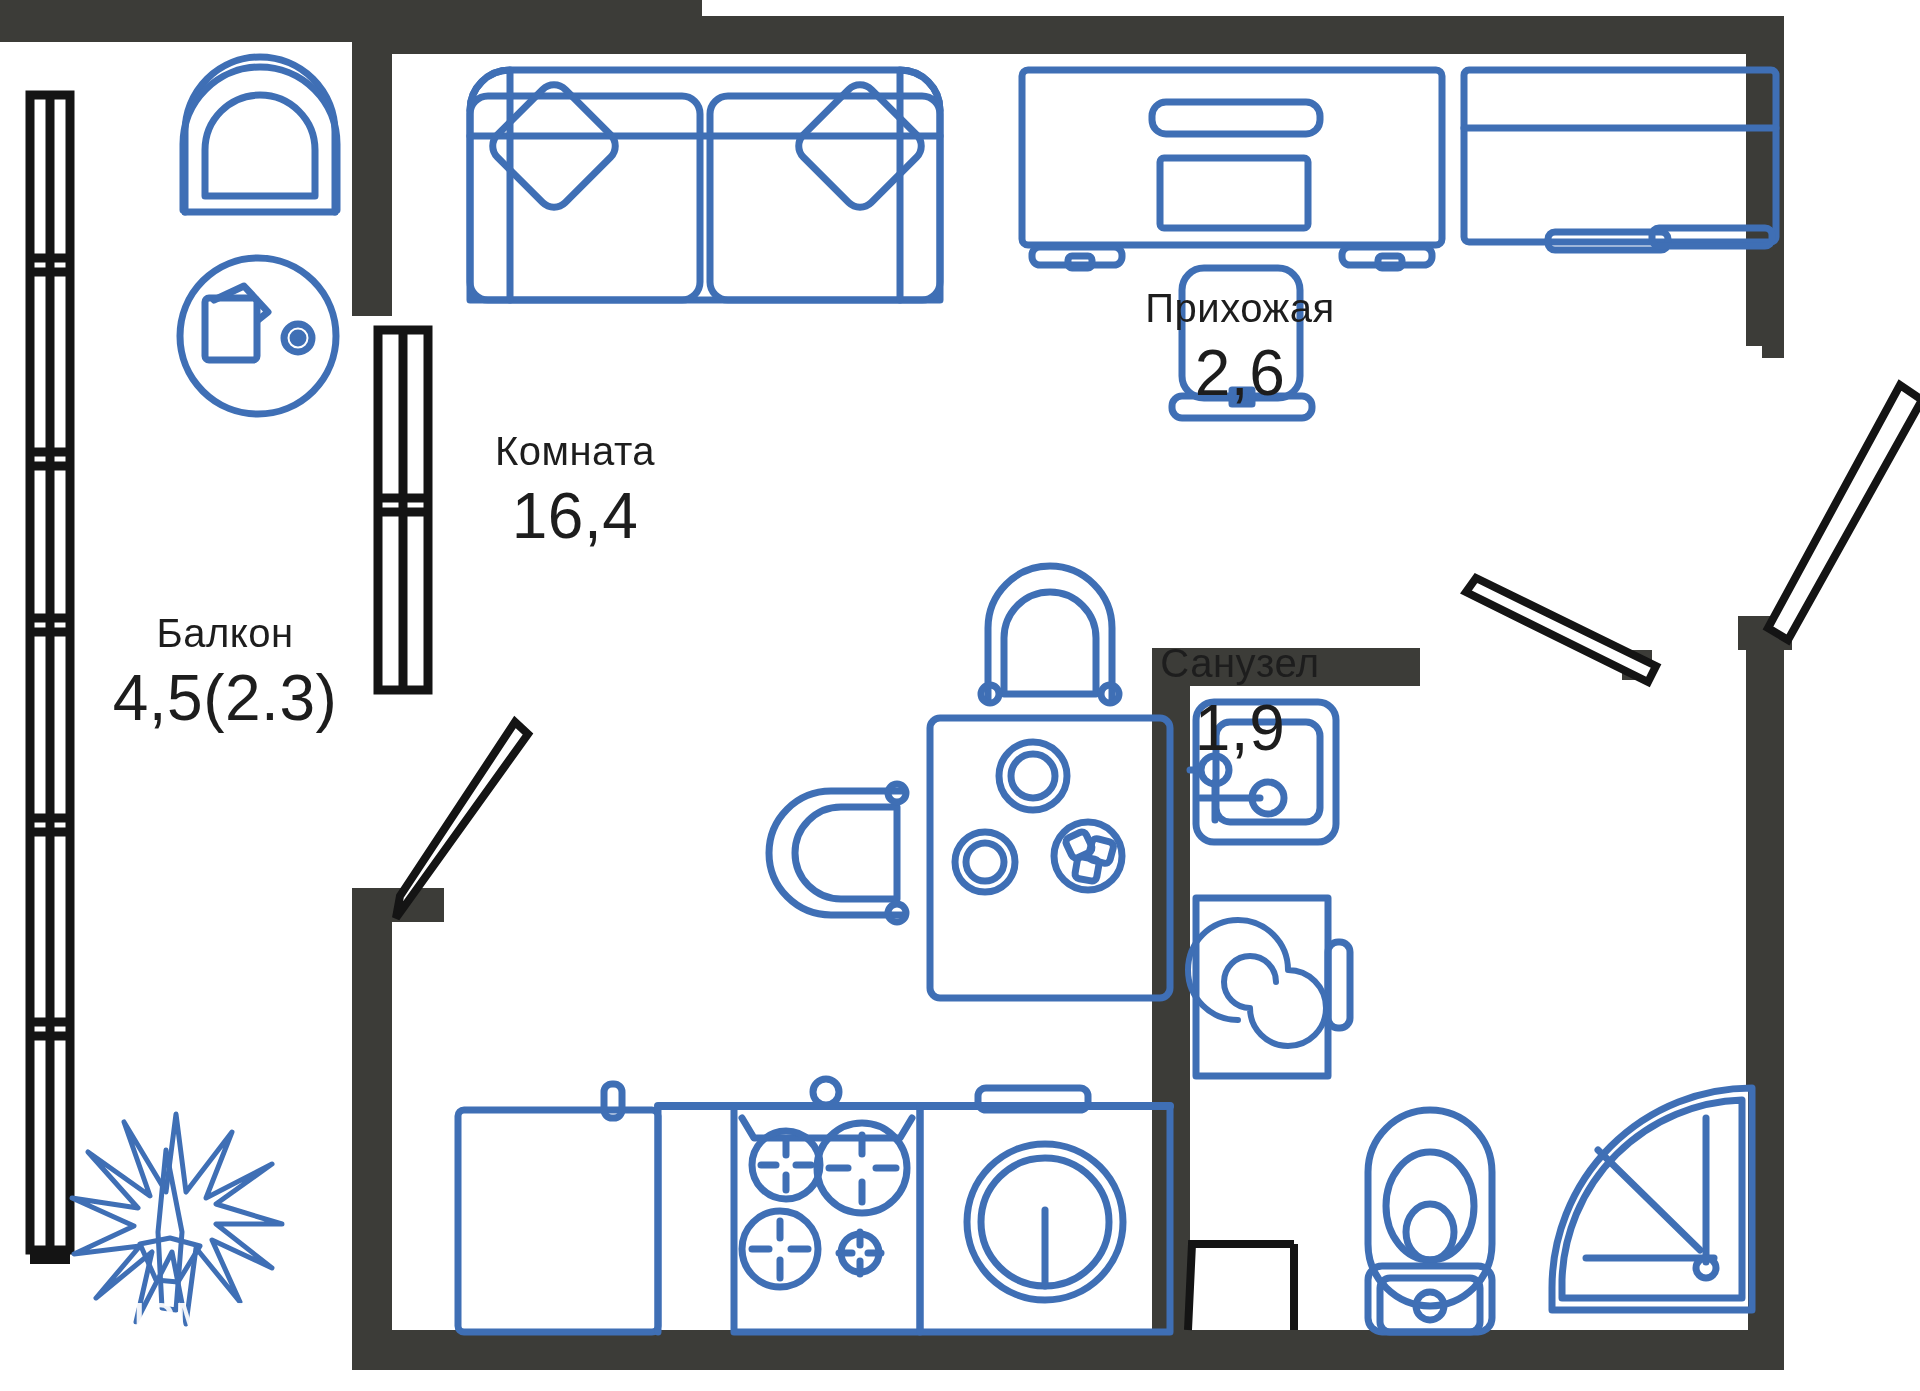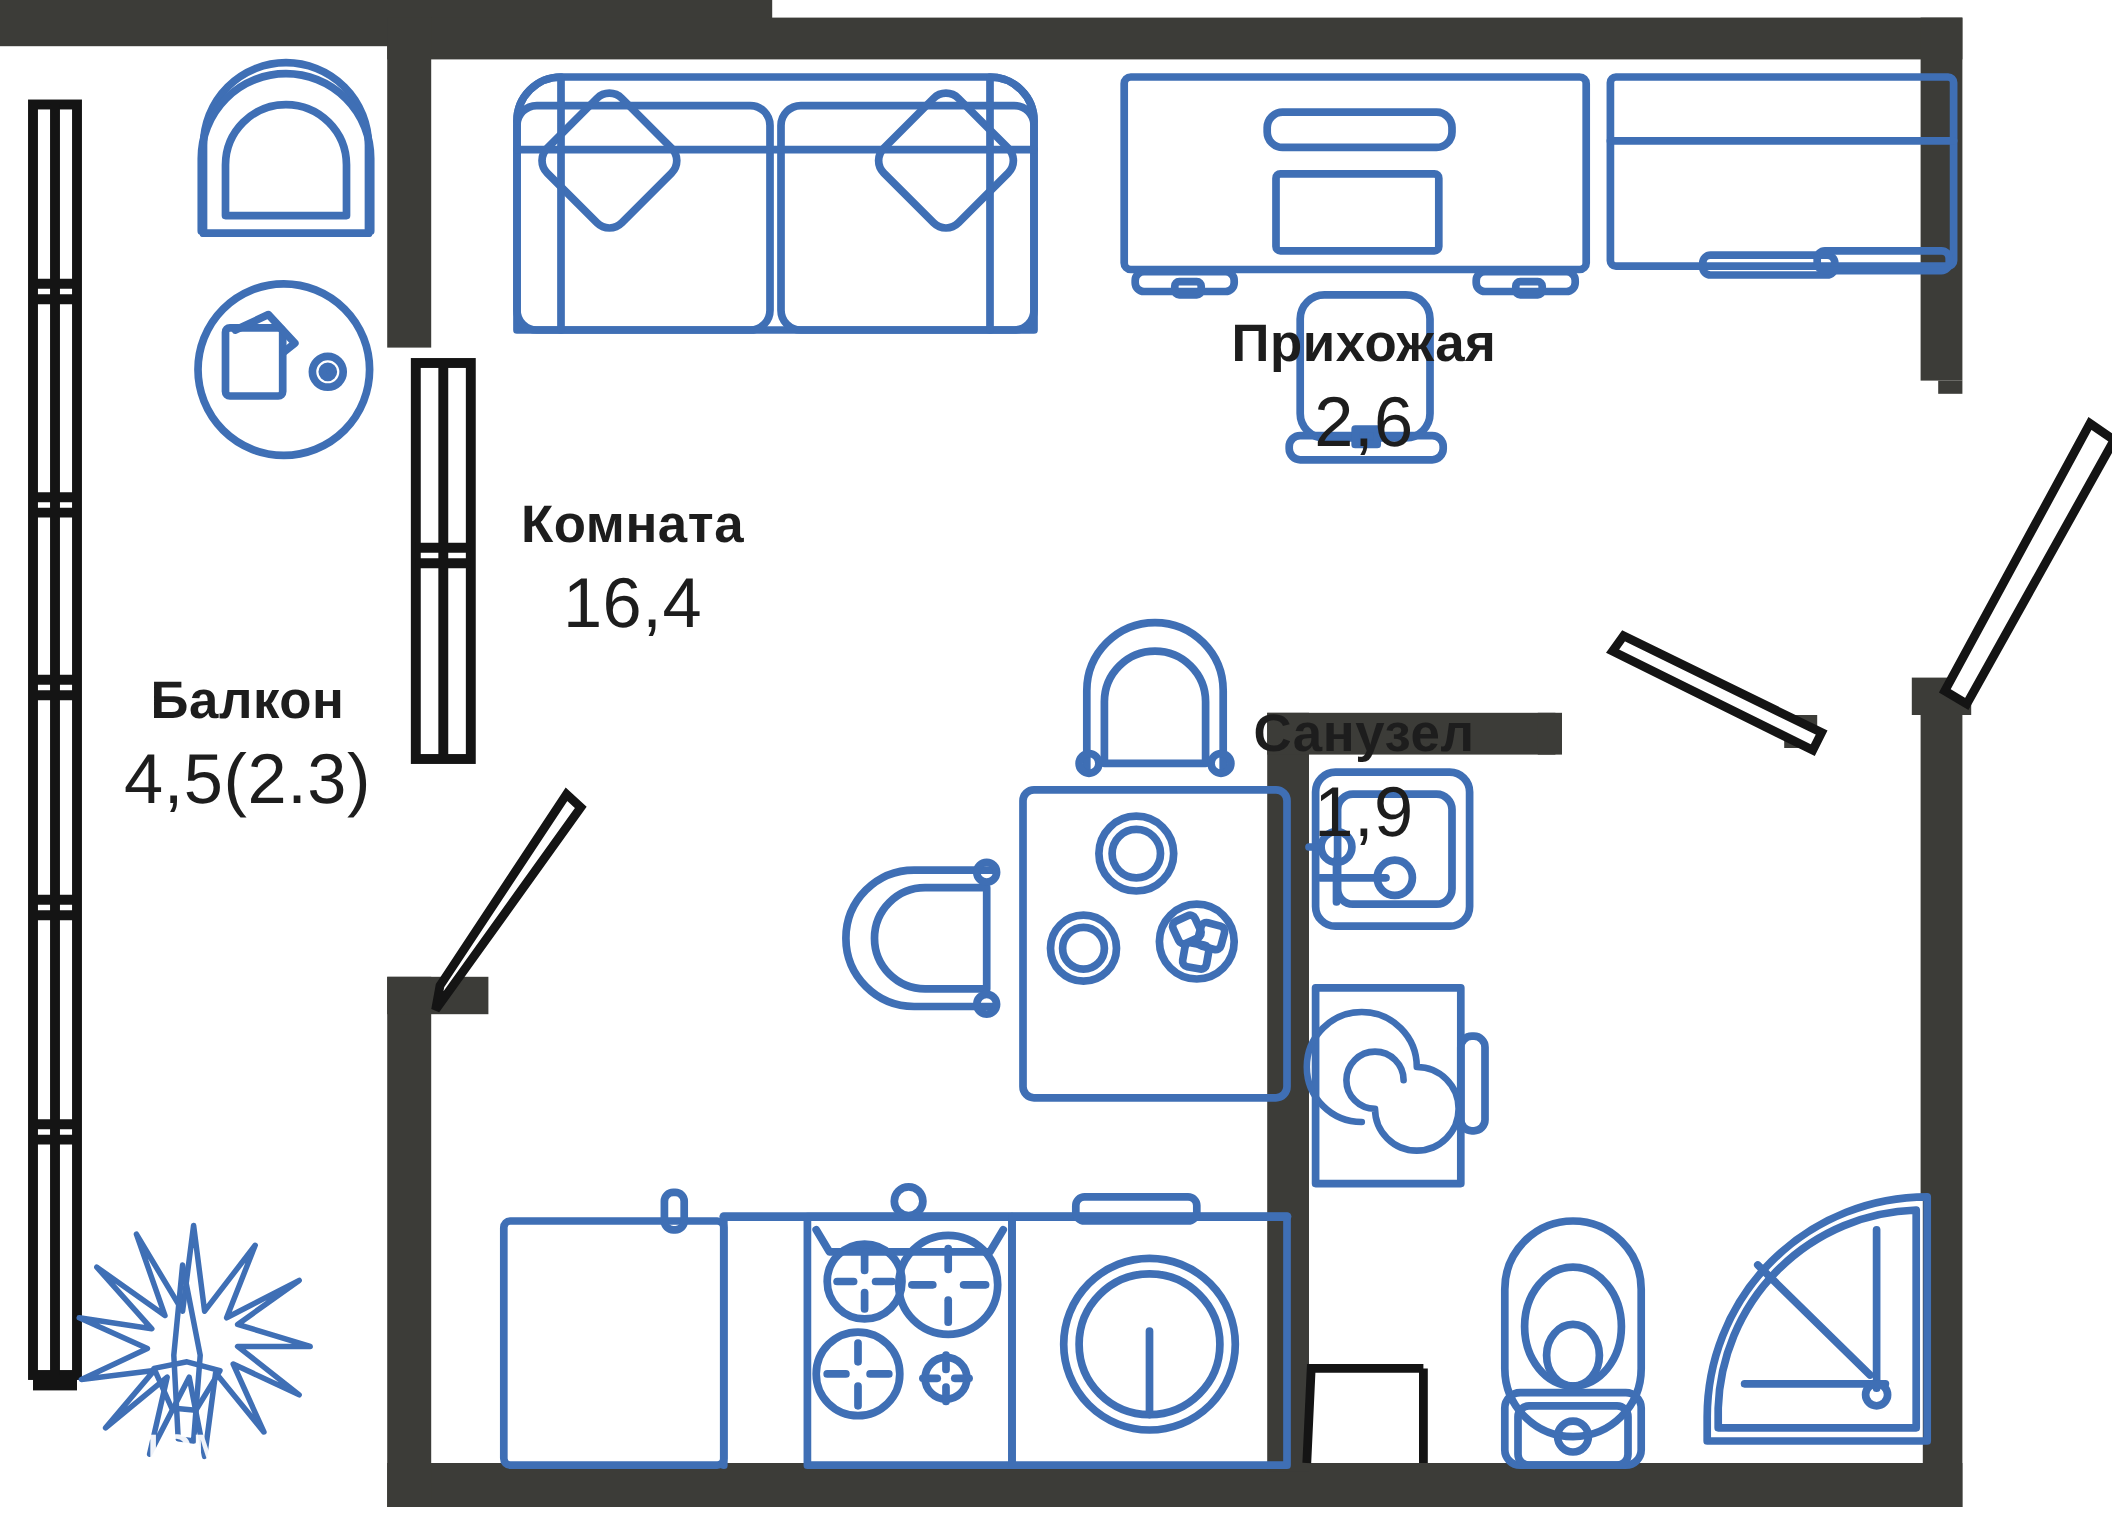--- a/index.html
+++ b/index.html
@@ -28,22 +28,22 @@
     position: absolute;
     color: #1d1d1d;
     font-family: "Liberation Sans", sans-serif;
     text-align: center;
     line-height: 1.18;
     white-space: nowrap;
     user-select: none;
   }
   .room-label .rl-name {
     display: block;
-    font-size: 48px;
-    font-weight: 700;
+    font-size: 40px;
+    font-weight: 400;
     letter-spacing: 0.5px;
   }
   .room-label .rl-area {
     display: block;
     font-size: 64px;
     font-weight: 400;
     margin-top: 4px;
     letter-spacing: 0.5px;
   }
   .watermark {
@@ -318,21 +318,21 @@
       </g>
 
     </g>
   </svg>
 
   <div class="room-label" style="left:65px; top:610px; width:320px;">
     <span class="rl-name">Балкон</span>
     <span class="rl-area">4,5(2.3)</span>
   </div>
 
-  <div class="room-label" style="left:425px; top:450px; width:300px;">
+  <div class="room-label" style="left:425px; top:428px; width:300px;">
     <span class="rl-name">Комната</span>
     <span class="rl-area">16,4</span>
   </div>
 
   <div class="room-label" style="left:1095px; top:285px; width:290px;">
     <span class="rl-name">Прихожая</span>
     <span class="rl-area">2,6</span>
   </div>
 
   <div class="room-label" style="left:1115px; top:640px; width:250px;">

